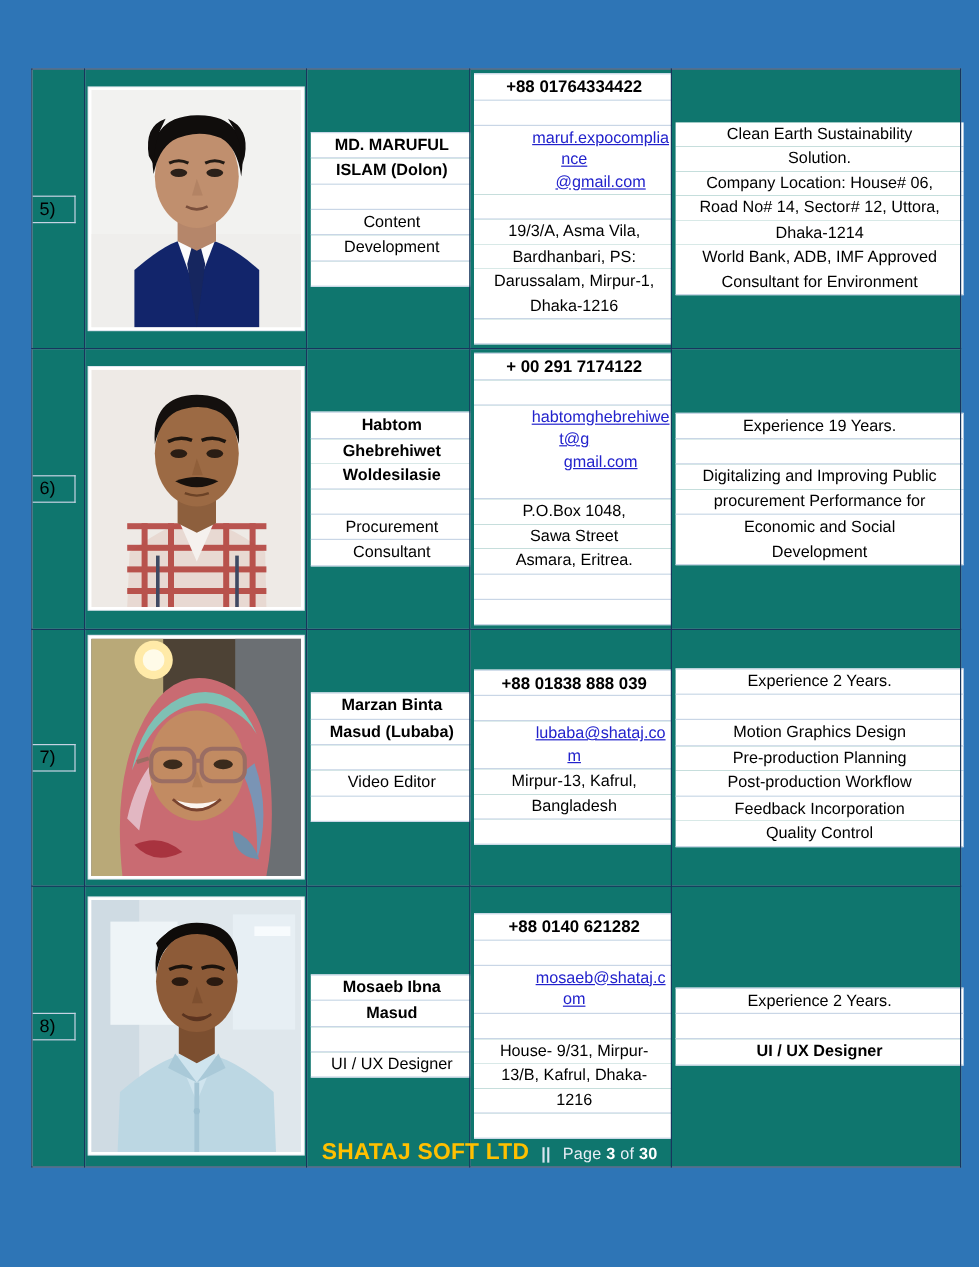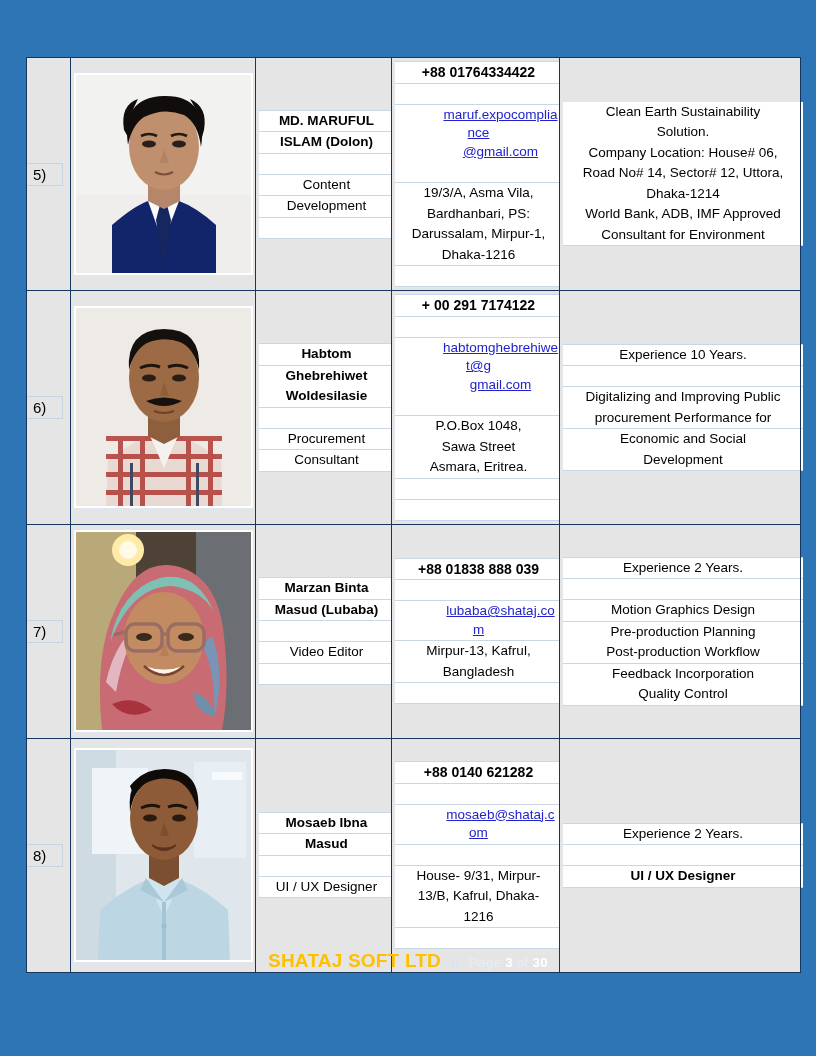--- a/index.html
+++ b/index.html
@@ -20,21 +20,21 @@
     position: absolute;
     left: 26px;
     top: 57px;
     width: 774px;
     border-collapse: collapse;
     background: #ffffff;
     table-layout: fixed;
   }
   #doc-table td {
     border: 1.4px solid #17365d;
-    background: #e5e5e5;
+    background: #0f766e;
     vertical-align: middle;
     padding: 0;
   }
 
   
   col.c-num   { width: 44px; }
   col.c-photo { width: 185px; }
   col.c-name  { width: 136px; }
   col.c-cont  { width: 168px; }
   col.c-comp  { width: 241px; }
@@ -265,21 +265,21 @@
         <div class="line blank"></div>
         <div class="line nob">P.O.Box 1048,</div>
         <div class="line nob">Sawa Street</div>
         <div class="line">Asmara, Eritrea.</div>
         <div class="line blank"></div>
         <div class="line blank"></div>
       </div>
     </td>
     <td>
       <div class="block cell-pad">
-        <div class="line">Experience 10 Years.</div>
+        <div class="line">Experience 19 Years.</div>
         <div class="line blank"></div>
         <div class="line nob">Digitalizing and Improving Public</div>
         <div class="line">procurement Performance for</div>
         <div class="line nob">Economic and Social</div>
         <div class="line">Development</div>
       </div>
     </td>
   </tr>
 
   <tr style="height:214px">

